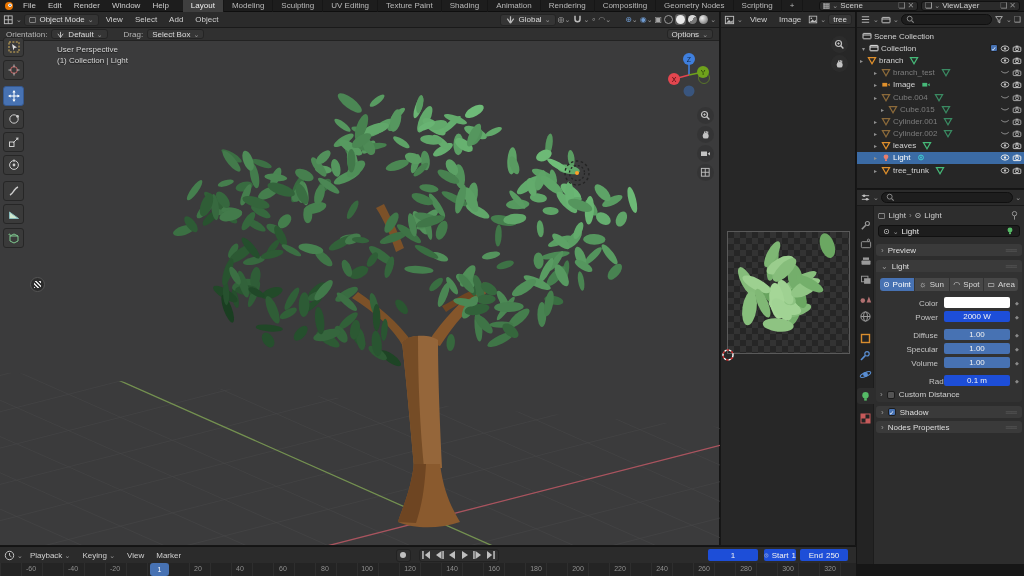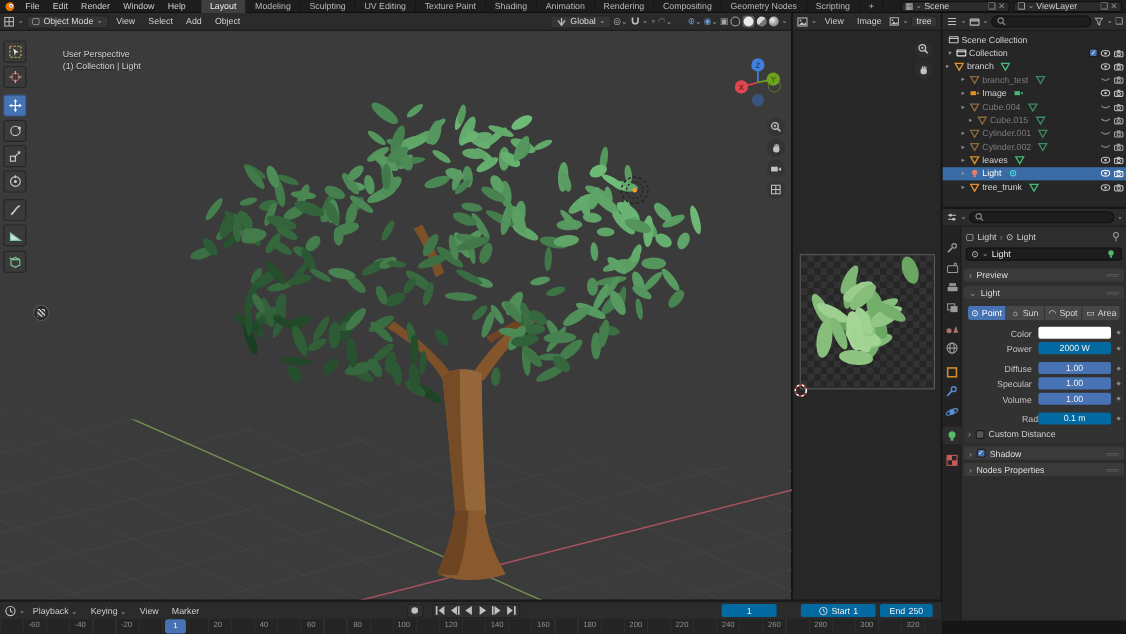--- a/index.html
+++ b/index.html
@@ -58,21 +58,21 @@
   
   #props{position:absolute;left:857px;top:190px;width:167px;height:374px;background:#2d2d2d}
   #ptabs{position:absolute;left:0;top:16px;width:17px;bottom:0;background:#232323;border-right:1px solid #1c1c1c}
   .ptab{position:absolute;left:0;width:17px;height:16px;display:flex;align-items:center;justify-content:center}
   .ptab.active{background:#2d2d2d;border-radius:3px 0 0 3px}
   #pmain{position:absolute;left:17px;top:16px;right:0;bottom:0}
   .phdr{background:#3a3a3a;border-radius:3px;height:12px;display:flex;align-items:center;gap:4px;padding:0 5px;color:#dedede}
   .pbody{background:#323232;border-radius:0 0 3px 3px}
   .plabel{position:absolute;text-align:right;color:#c3c3c3}
   .pfield{position:absolute;height:11px;border-radius:2px;display:flex;align-items:center;justify-content:center;
-    background:#0369a1;color:#f2f2f2}
+    background:#1d4ed8;color:#f2f2f2}
   .pfield.blue{background:#4772b3}
   .adot{position:absolute;color:#8a8a8a;font-size:5px}
   .segbtn{flex:1;height:13px;display:flex;align-items:center;justify-content:center;gap:3px;
     background:#474747;color:#d8d8d8;border-right:1px solid #333}
   .segbtn.sel{background:#4772b3;color:#fff}
   .chkbox{width:8px;height:8px;border-radius:2px;border:1px solid #1c1c1c;background:#545454;display:inline-flex;align-items:center;justify-content:center}
   .chkbox.on{background:#4772b3;color:#fff;font-size:6px}
   
   #timeline{position:absolute;left:0;top:546px;width:856px;height:30px;background:#2b2b2b;border-top:1px solid #141414}
   #thdr{position:absolute;left:0;top:0;width:100%;height:16px;display:flex;align-items:center;gap:2px;padding:0 4px}
@@ -322,20 +322,41 @@
     <span style="color:#a8a8a8">▣</span>
     <span class="shadeball" style="border:1px solid #9a9a9a"></span>
     <span style="background:#5a5a5a;border-radius:3px;padding:1px;display:flex">
       <span class="shadeball" style="background:#e9e9e9"></span>
       </span>
     <span class="shadeball" style="background:linear-gradient(135deg,#d8d8d8 50%,#777 50%)"></span>
     <span class="shadeball" style="background:radial-gradient(circle at 35% 35%,#efefef,#5d5d5d)"></span>
     <span class="chev">⌄</span>
   </div>
 
+  <div id="toolset">
+    <span style="color:#b5b5b5">Orientation:</span>
+    <div class="dd" style="height:10px">
+      <svg width="9" height="9" viewBox="0 0 12 12" style="color:#bdbdbd">
+          <use href="#i-axisg"></use>
+        </svg>
+      <span>Default</span>
+        <span class="chev">⌄</span>
+    </div>
+    <span style="width:8px"></span>
+    <span style="color:#b5b5b5">Drag:</span>
+    <div class="dd" style="height:10px">
+      <span>Select Box</span>
+        <span class="chev">⌄</span>
+    </div>
+    <span style="flex:1"></span>
+    <div class="dd" style="height:10px">
+      <span>Options</span>
+        <span class="chev">⌄</span>
+    </div>
+  </div>
 
   <svg id="vpcanvas" viewBox="0 29 720 504" width="720" height="504" style="top:29px">
     <clipPath id="floorclip">
         <polygon points="0,360 720,415 720,545 0,545"></polygon>
       </clipPath>
   <g clip-path="url(#floorclip)">
         <line x1="0" y1="290.90000000000003" x2="720" y2="106.69999999999999" stroke="#474748" stroke-width="1" opacity="0.6"></line>
         <line x1="0" y1="327.20000000000005" x2="720" y2="143" stroke="#474748" stroke-width="1" opacity="0.6"></line>
         <line x1="0" y1="363.50000000000006" x2="720" y2="179.3" stroke="#474748" stroke-width="1" opacity="0.6"></line>
         <line x1="0" y1="399.80000000000007" x2="720" y2="215.6" stroke="#474748" stroke-width="1" opacity="0.6"></line>
@@ -1263,21 +1284,21 @@
           </svg>
         </span>
       <span class="tbtn">
           <svg width="12" height="12" viewBox="0 0 12 12">
             <use href="#i-tend"></use>
           </svg>
         </span>
     </div>
     <span style="flex:1"></span>
     <div class="pfield" style="position:static;width:50px;height:12px">1</div>
-    <div class="pfield" style="position:static;width:68px;height:12px;gap:3px;margin-left:20px">
+    <div class="pfield" style="position:static;width:32px;height:12px;gap:3px;margin-left:4px">
       <svg width="9" height="9" viewBox="0 0 11 11" style="color:#dcdcdc">
           <use href="#i-clock"></use>
         </svg>
       <span>Start</span>
         <span>1</span>
     </div>
     <div class="pfield" style="position:static;width:48px;height:12px;gap:3px;margin-left:2px;margin-right:4px">
       <span>End</span>
         <span>250</span>
     </div>

